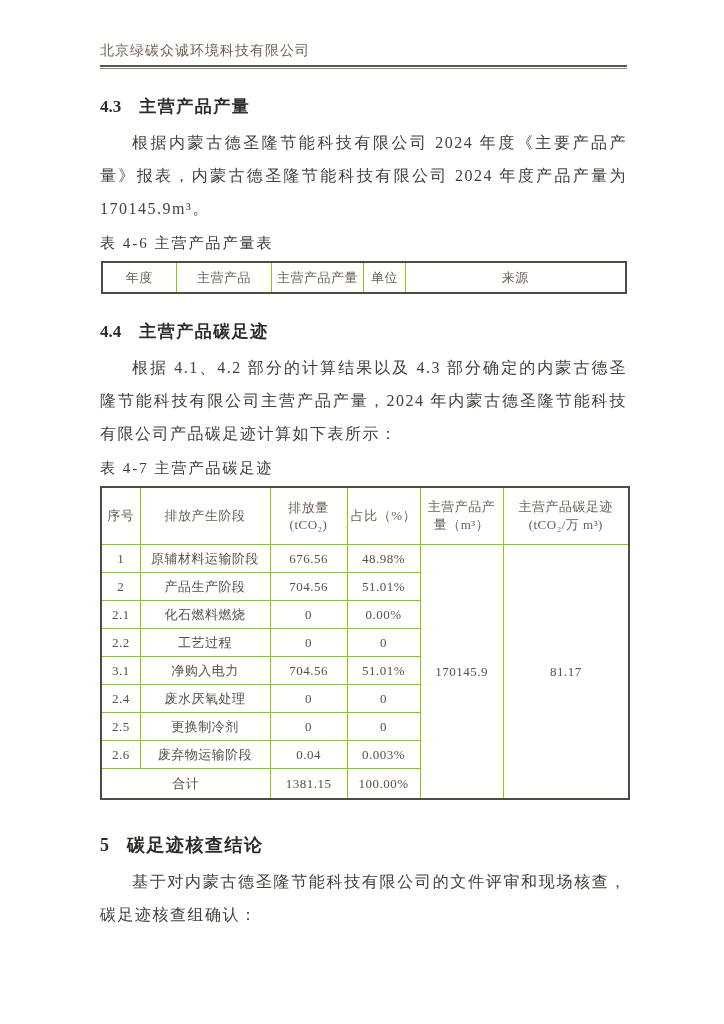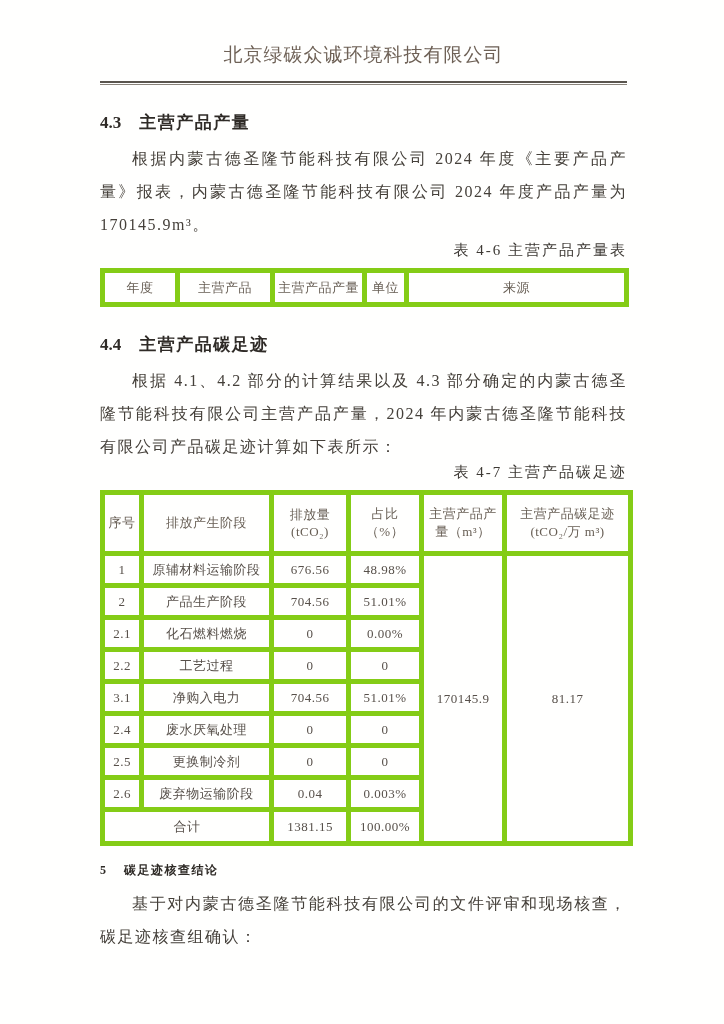--- a/index.html
+++ b/index.html
@@ -11,62 +11,63 @@
   }
   .page {
     box-sizing: border-box;
     width: 724px; height: 1024px;
     padding: 42px 97px 0 100px;
     position: relative;
     background: #fffffe;
   }
   
   .doc-header {
-    display: flex; justify-content: center; align-items: flex-end;
-    font-size: 19px; letter-spacing: 1px;
+    display: flex; justify-content: flex-start; align-items: flex-end;
+    font-size: 14px; letter-spacing: 1px;
     color: #6e6156;
-    padding-bottom: 13px;
+    padding-bottom: 5px;
     border-bottom: 2px solid #5a554e;
   }
   .header-rule { height: 1px; background: #8a847c; margin-top: 1px; }
   .archive { color: #6e6156; }
   .archive .num { color: #35312d; letter-spacing: 0.5px; font-weight: bold; }
   
   .sec-heading {
     margin-top: 26px;
     font-size: 17px; font-weight: bold; color: #2f2b27;
     letter-spacing: 1.5px;
   }
   .sec-heading .sec-num { margin-right: 18px; letter-spacing: 0; }
-  .sec-heading.big { font-size: 12px; margin-top: 16px; }
+  .sec-heading.big { font-size: 18px; margin-top: 33px; }
   
   .para {
     margin: 8px 0 0 0;
     font-size: 16px; line-height: 33px;
     text-indent: 2em;
     text-align: justify;
     letter-spacing: 1.5px;
     color: #45403a;
   }
   
   .tbl-caption {
-    text-align: right;
+    margin-top: 9px;
+    text-align: left;
     font-size: 15px; letter-spacing: 2px;
     color: #3c3833;
   }
   
   table {
     border-collapse: collapse;
     margin: 8px auto 0 auto;
     table-layout: fixed;
     font-size: 13px;
     color: #57504a;
   }
   th, td {
-    border: 5px solid #84cc16;
+    border: 1px solid #84cc16;
     text-align: center; vertical-align: middle;
     padding: 0 2px;
     font-weight: normal;
     letter-spacing: 0.5px;
     white-space: pre-line;
   }
   table.t46 { width: 524px; }
   table.t46 th { height: 29px; color: #675e54; }
   table.t46 td { height: 28px; }
   table.t47 { width: 528px; font-family: Liberation Serif, serif; }

